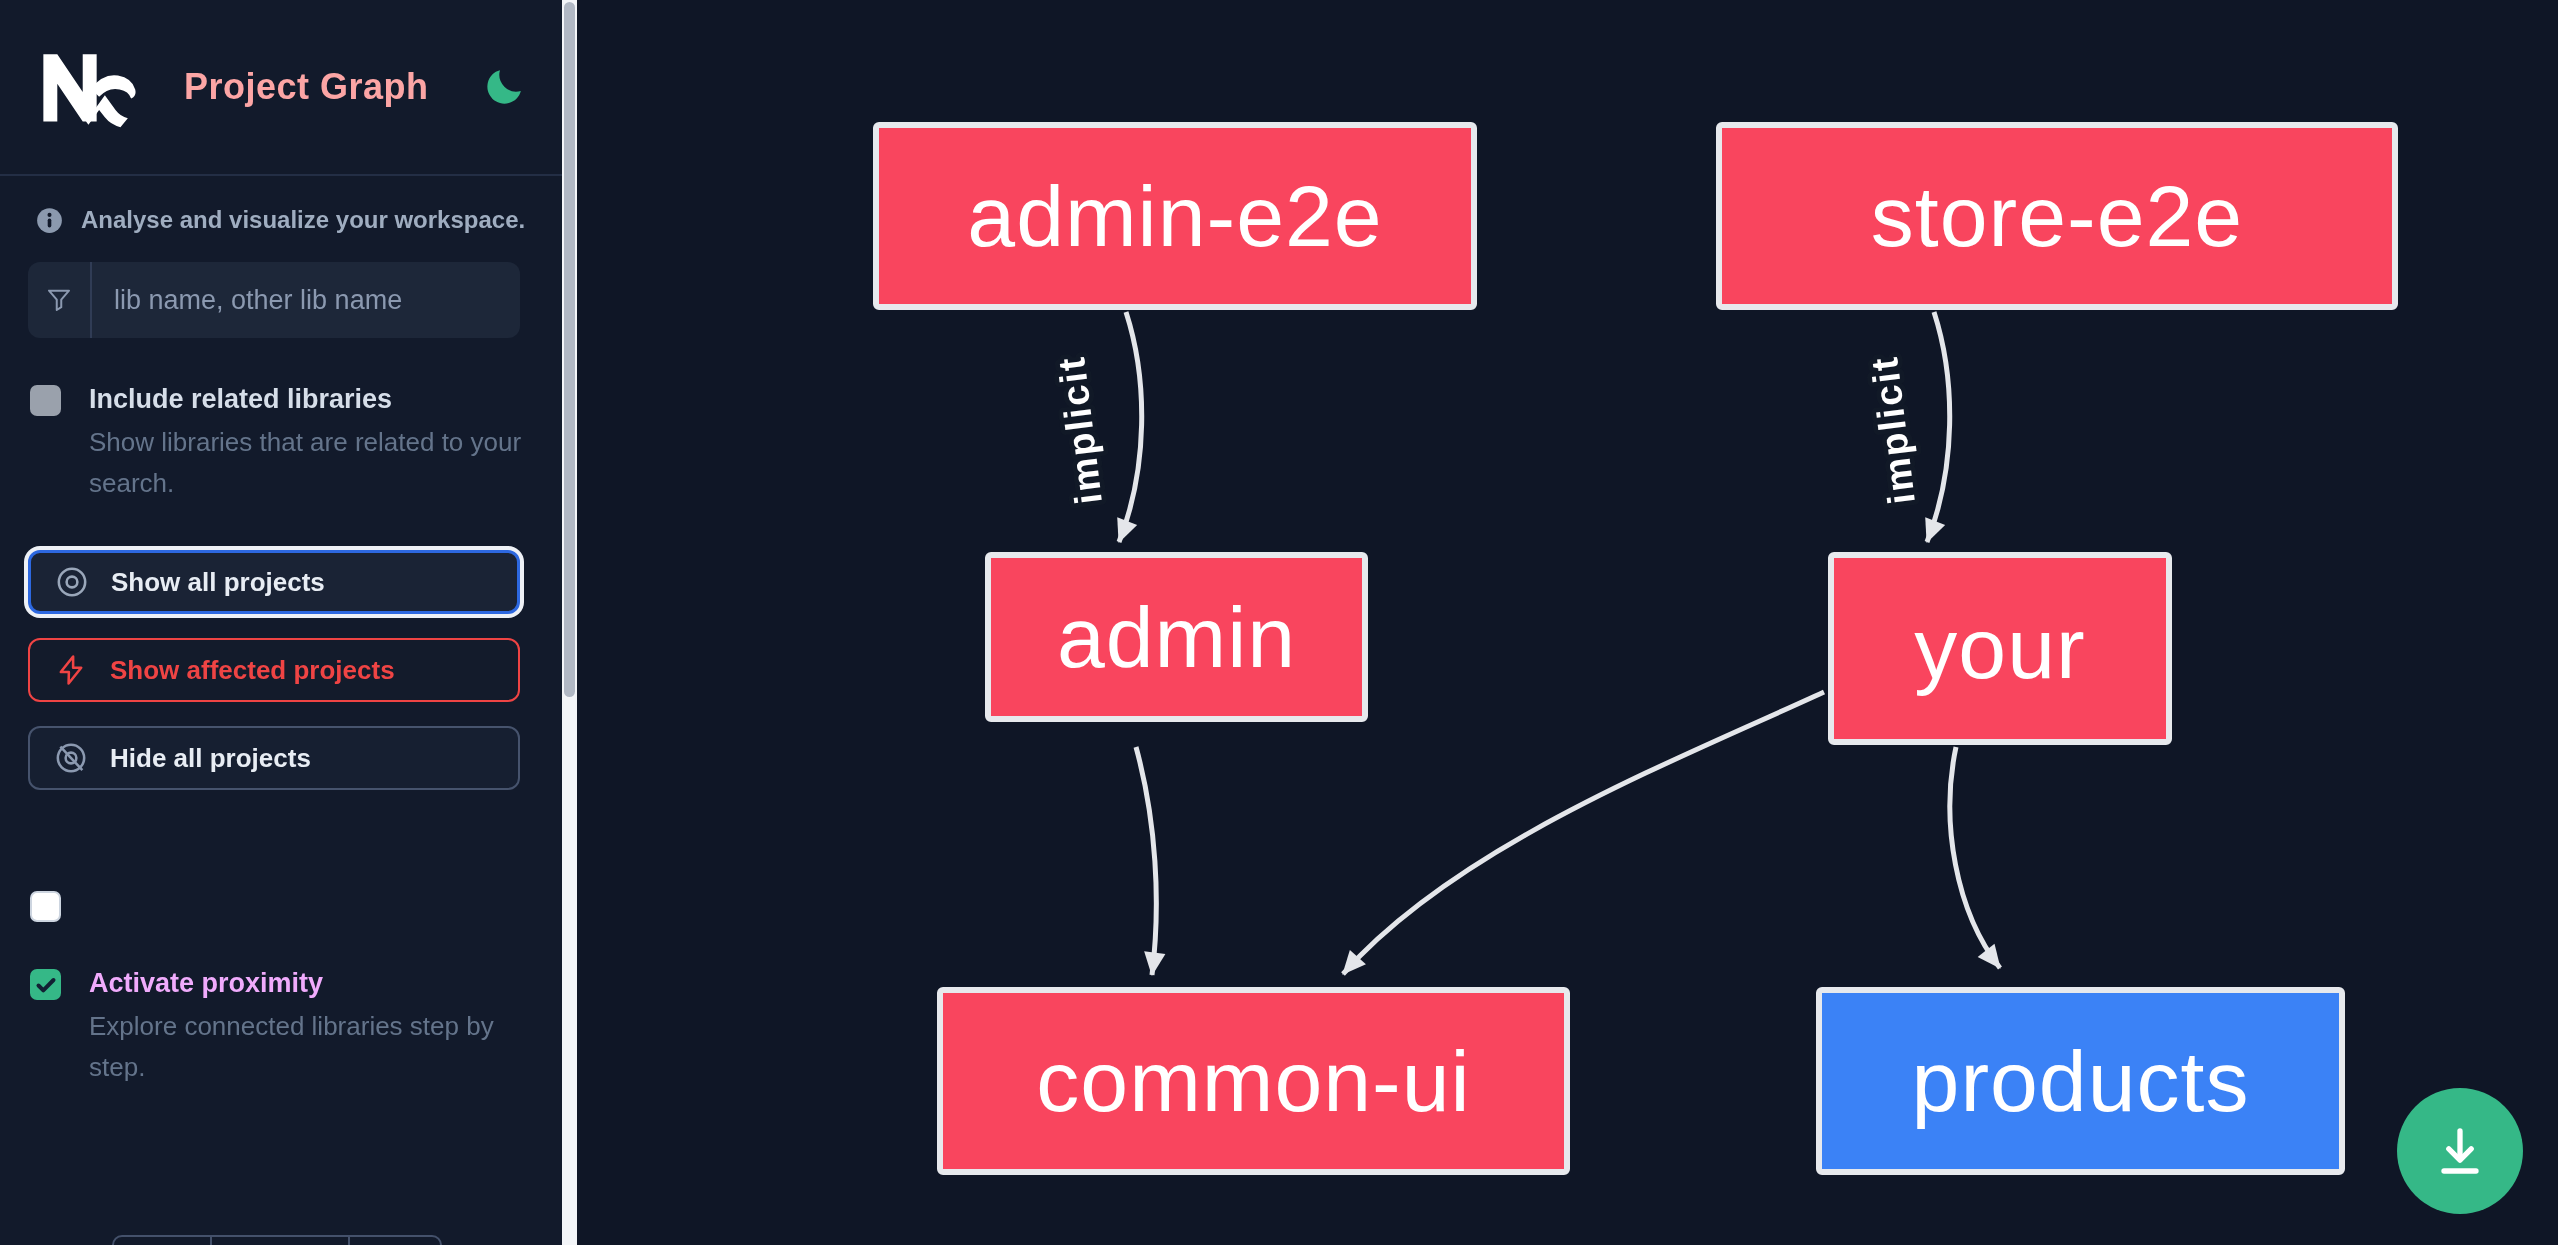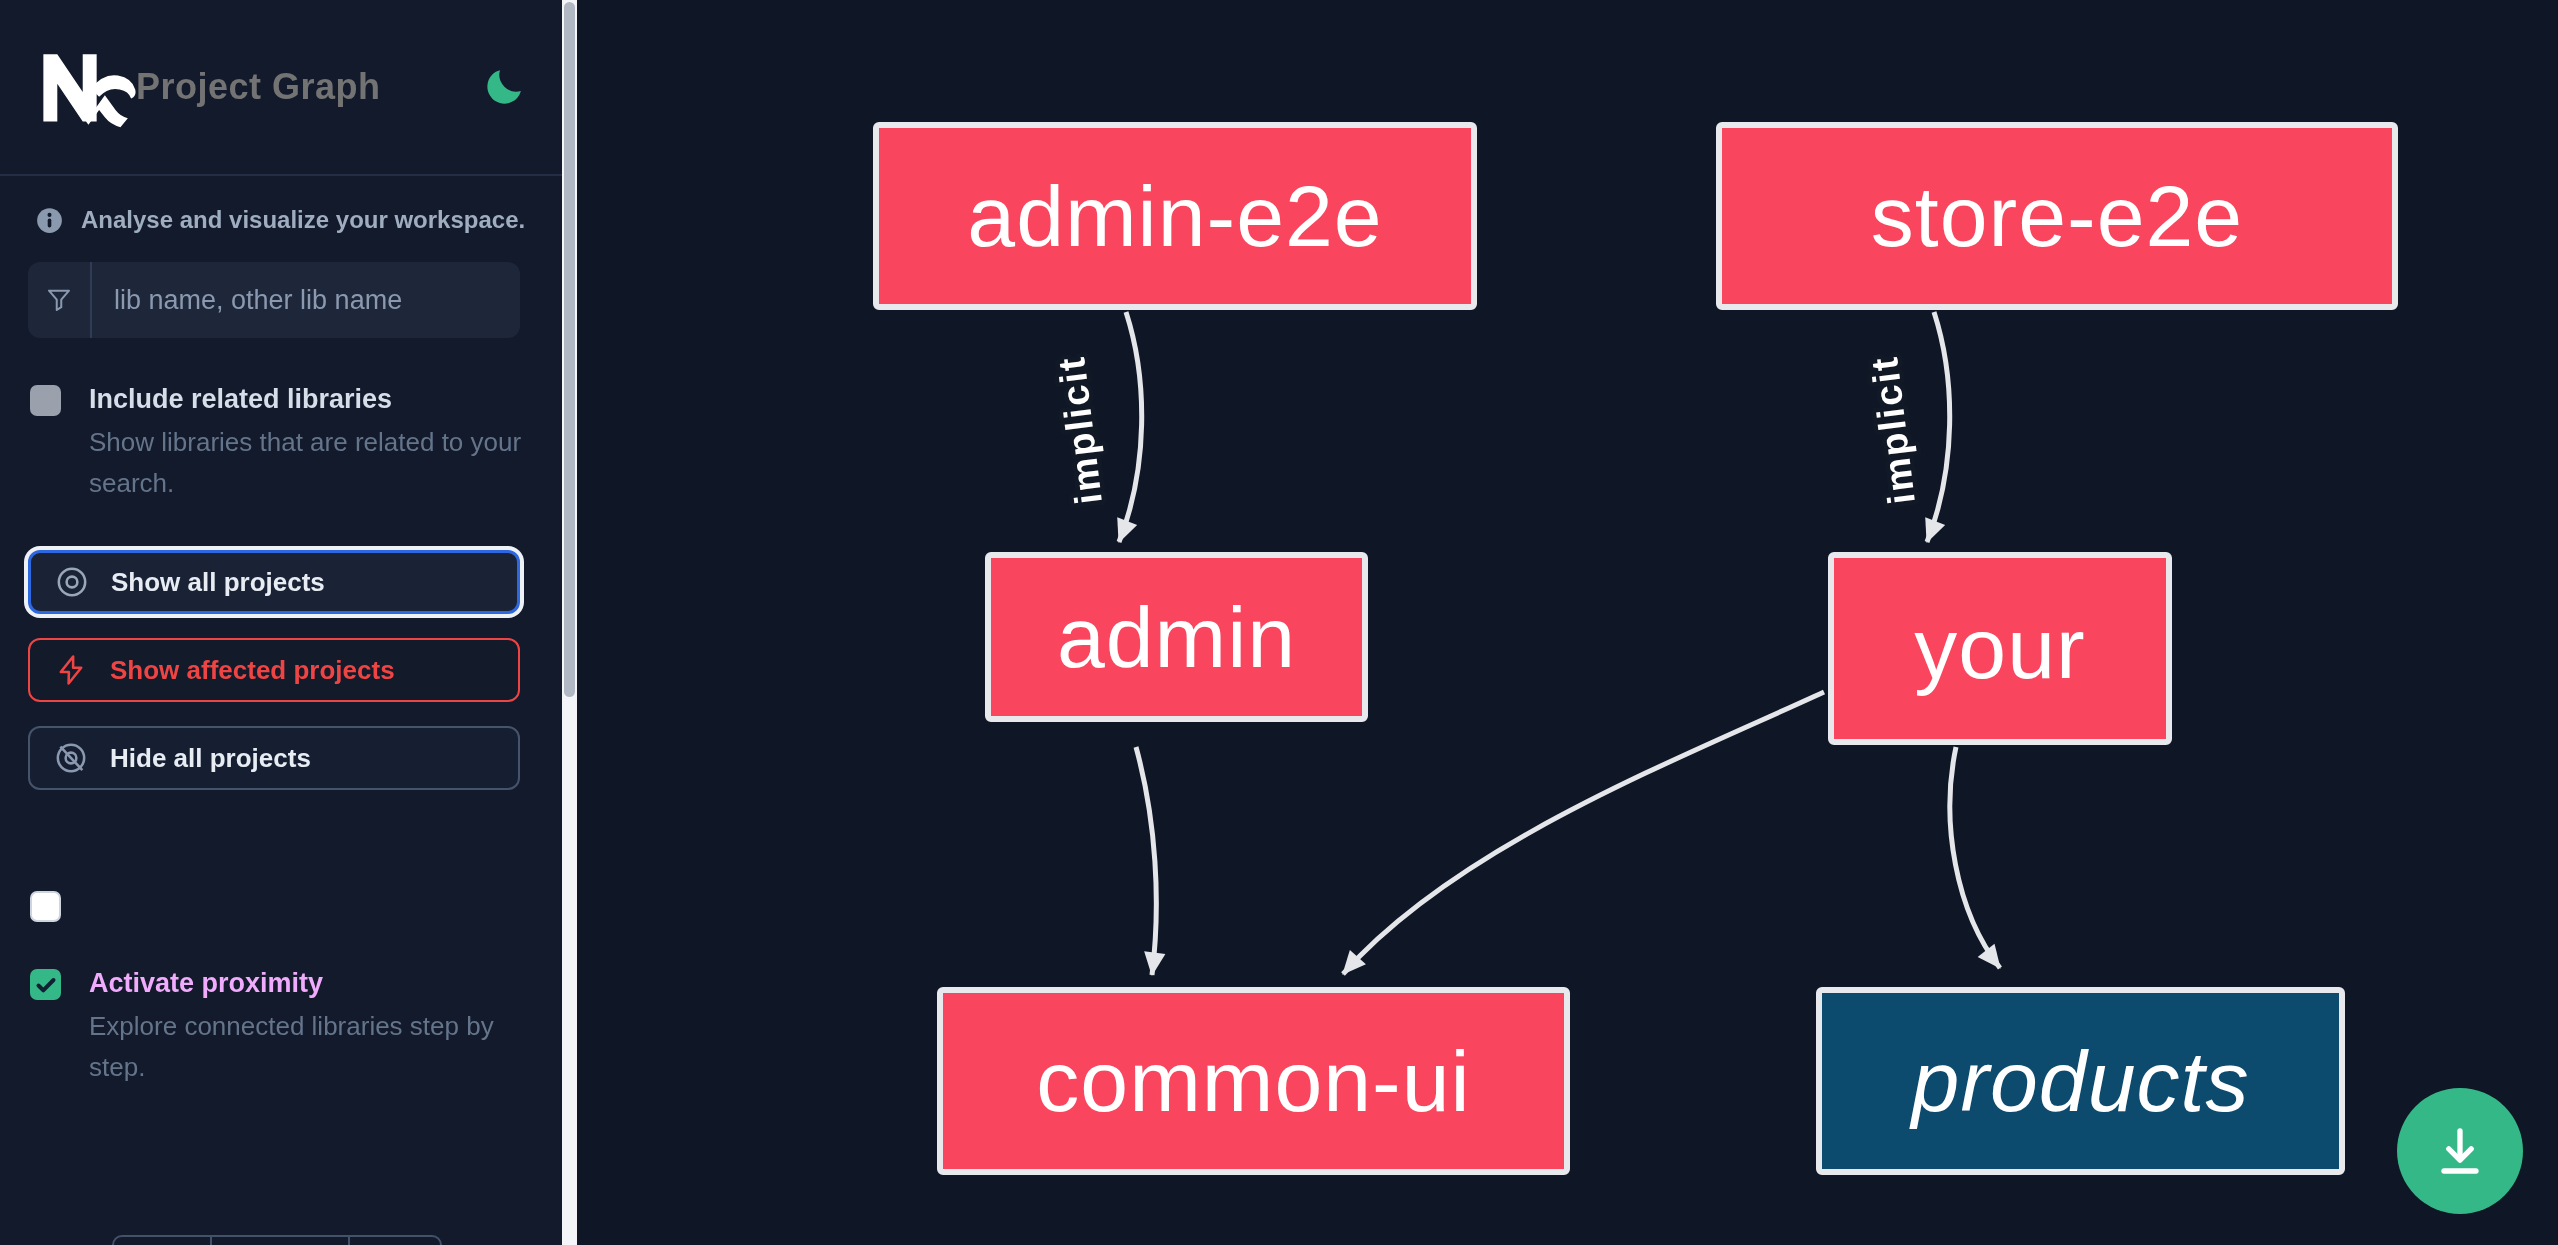--- a/index.html
+++ b/index.html
@@ -10,21 +10,21 @@
   }
   
   .sidebar{
     position:absolute;left:0;top:0;width:562px;height:1245px;
     background:#121a2b;color:#e8edf4;
   }
   .sb-header{
     height:176px;border-bottom:2px solid #232e45;
     display:flex;align-items:center;padding:0 36px;box-sizing:border-box;
   }
-  .sb-title{font-size:36px;font-weight:700;color:#737373;letter-spacing:.5px;}
+  .sb-title{font-size:36px;font-weight:700;color:#fca5a5;margin-left:48px;letter-spacing:.5px;}
   .theme-btn{margin-left:auto;background:none;border:none;cursor:pointer;padding:0;line-height:0;}
   .info-row{display:flex;align-items:center;gap:18px;padding:30px 36px 0 36px;}
   .info-text{font-size:24px;color:#9fadc0;font-weight:600;}
   .search-box{
     margin:28px 0 0 28px;width:492px;height:76px;background:#1d2739;border-radius:12px;
     display:flex;align-items:stretch;box-sizing:border-box;overflow:hidden;
   }
   .search-icon-cell{
     width:62px;display:flex;align-items:center;justify-content:center;
     border-right:2px solid #303c55;flex:none;
@@ -66,21 +66,21 @@
   .sb-thumb{position:absolute;left:2px;top:2px;width:11px;height:695px;background:#b1b8c4;border-radius:6px;}
   
   .canvas{position:absolute;left:577px;top:0;right:0;bottom:0;background:#0f1626;}
   .edges-svg{position:absolute;left:0;top:0;width:2558px;height:1245px;pointer-events:none;}
   .node{
     position:absolute;display:flex;align-items:center;justify-content:center;
     border:6px solid #e7e9ed;border-radius:6px;color:#ffffff;font-size:86px;
     letter-spacing:1px;cursor:pointer;box-sizing:border-box;
   }
   .node-pink{background:#f9455e;}
-  .node-gray{background:#0c4a6e;font-style:italic;}
+  .node-gray{background:#3b82f6;}
   .edge-label{
     font-family:"Liberation Sans",sans-serif;font-size:38px;font-weight:700;fill:#ffffff;
     stroke:#111927;stroke-width:10px;paint-order:stroke;stroke-linejoin:round;
     text-anchor:middle;letter-spacing:2px;
   }
   .fab{
     position:absolute;left:2397px;top:1088px;width:126px;height:126px;border-radius:50%;
     background:#35b887;border:none;cursor:pointer;
     display:flex;align-items:center;justify-content:center;
   }

